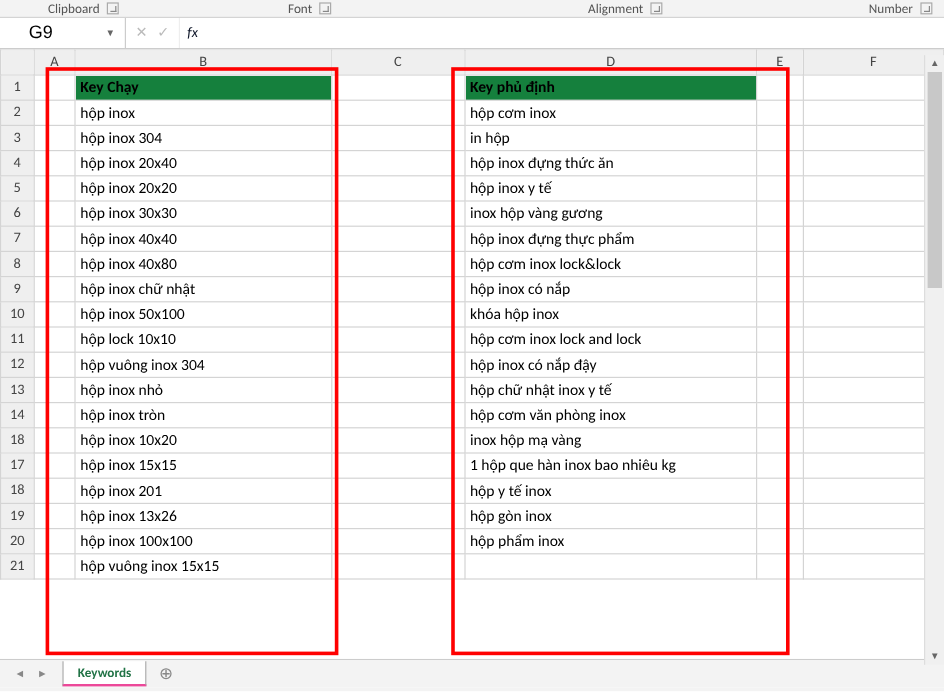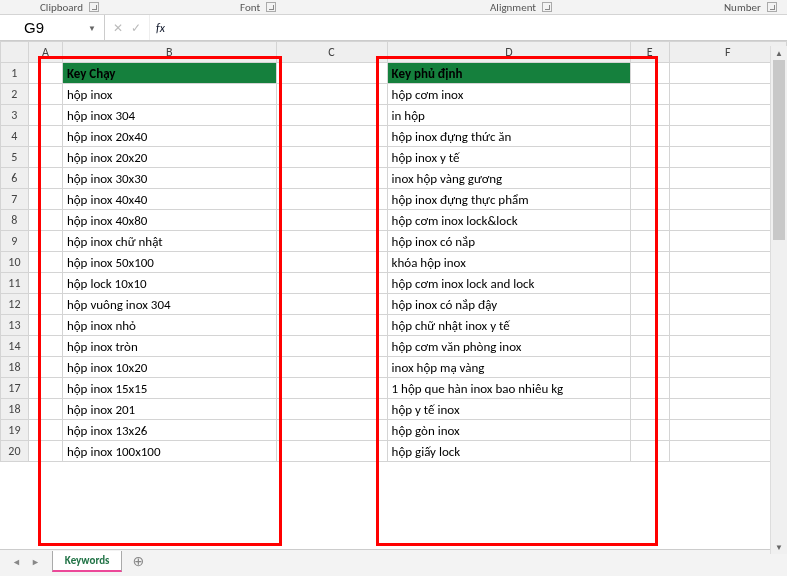--- a/index.html
+++ b/index.html
@@ -411,21 +411,30 @@
           <td></td>
           <td>hộp gòn inox</td>
           <td></td>
           <td></td>
         </tr>
         <tr>
           <td class="rowhdr">20</td>
           <td></td>
           <td>hộp inox 100x100</td>
           <td></td>
-          <td>hộp giấy lock</td>
+          <td>hộp phẩm inox</td>
+          <td></td>
+          <td></td>
+        </tr>
+        <tr>
+          <td class="rowhdr">21</td>
+          <td></td>
+          <td>hộp vuông inox 15x15</td>
+          <td></td>
+          <td></td>
           <td></td>
           <td></td>
         </tr>
       </tbody>
   </table>
 
   <div class="red-boxes">
     <div class="red-box" style="left:38px; top:15px; width:244px; height:490px"></div>
     <div class="red-box" style="left:376px; top:15px; width:282px; height:490px"></div>
   </div>

